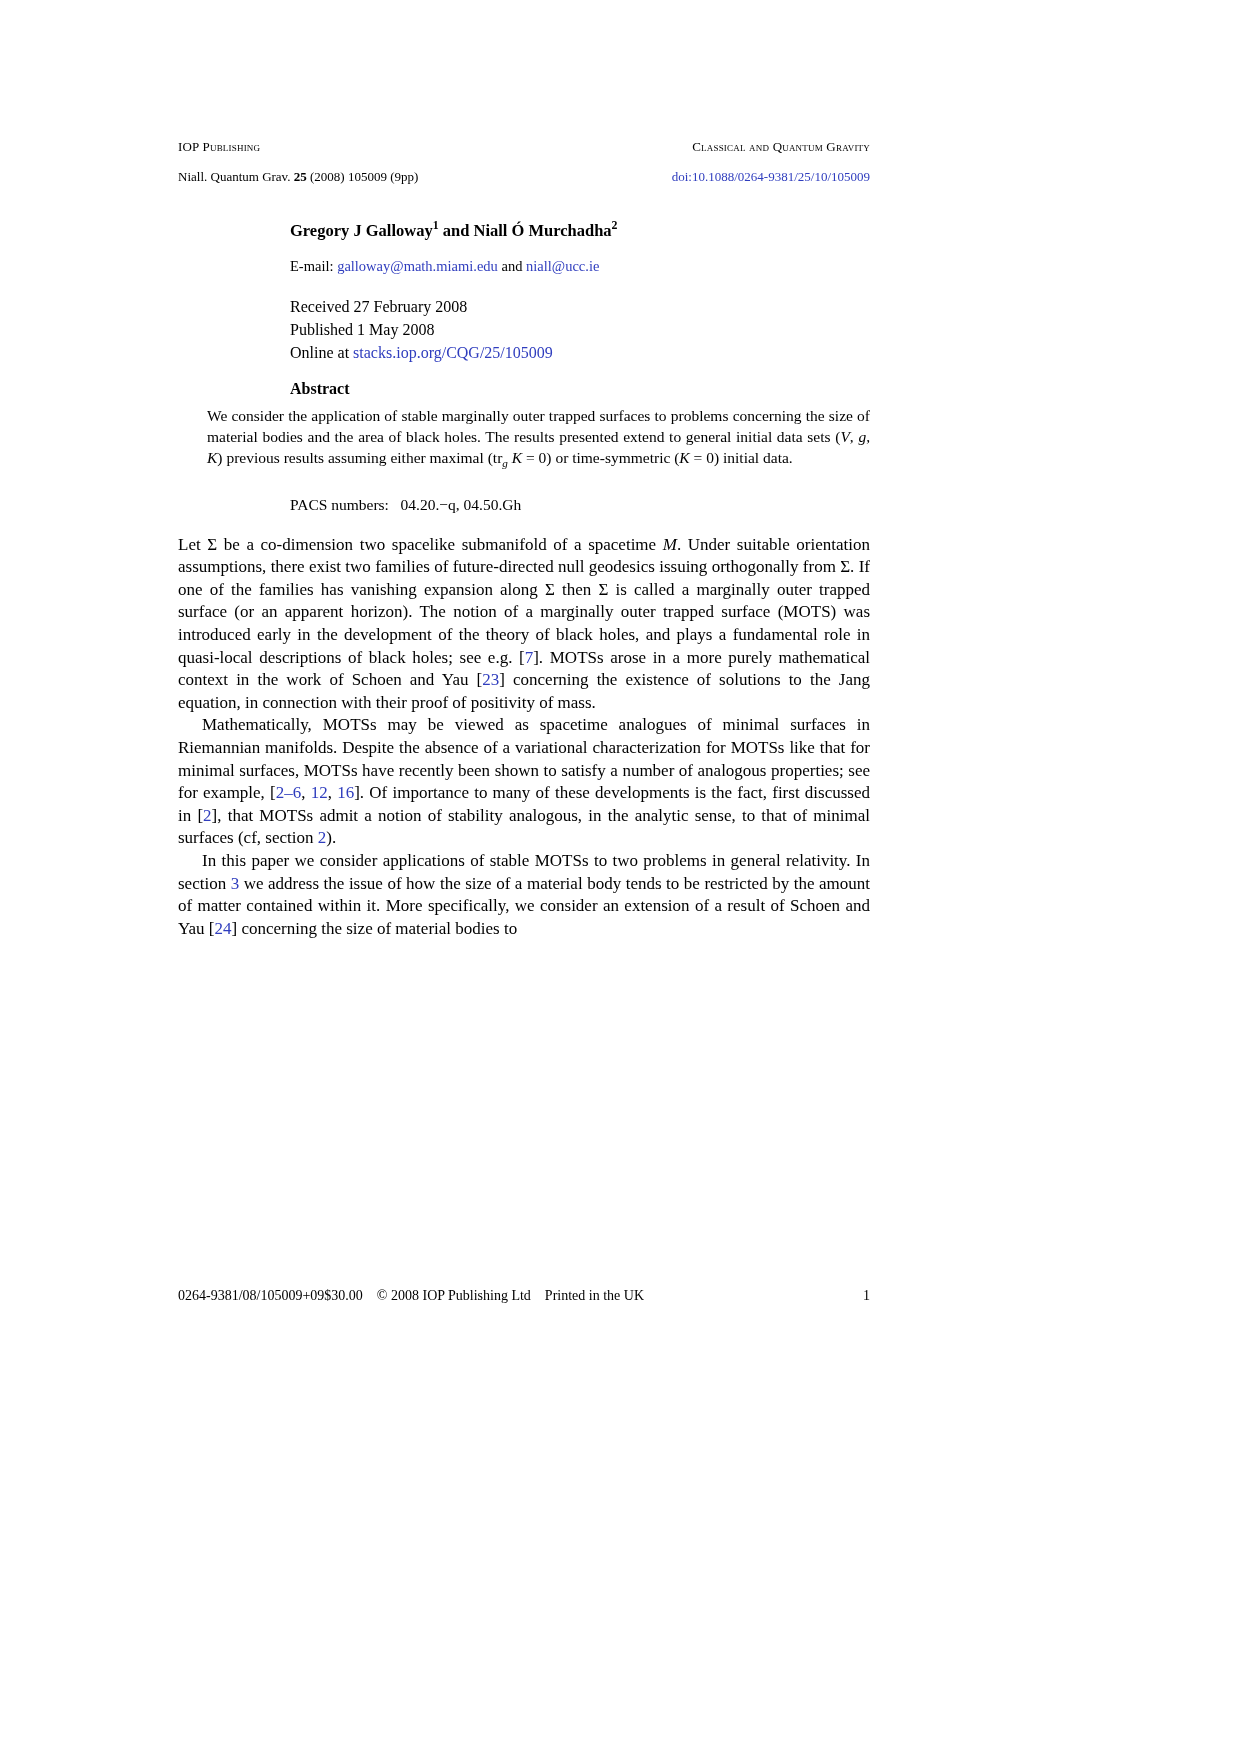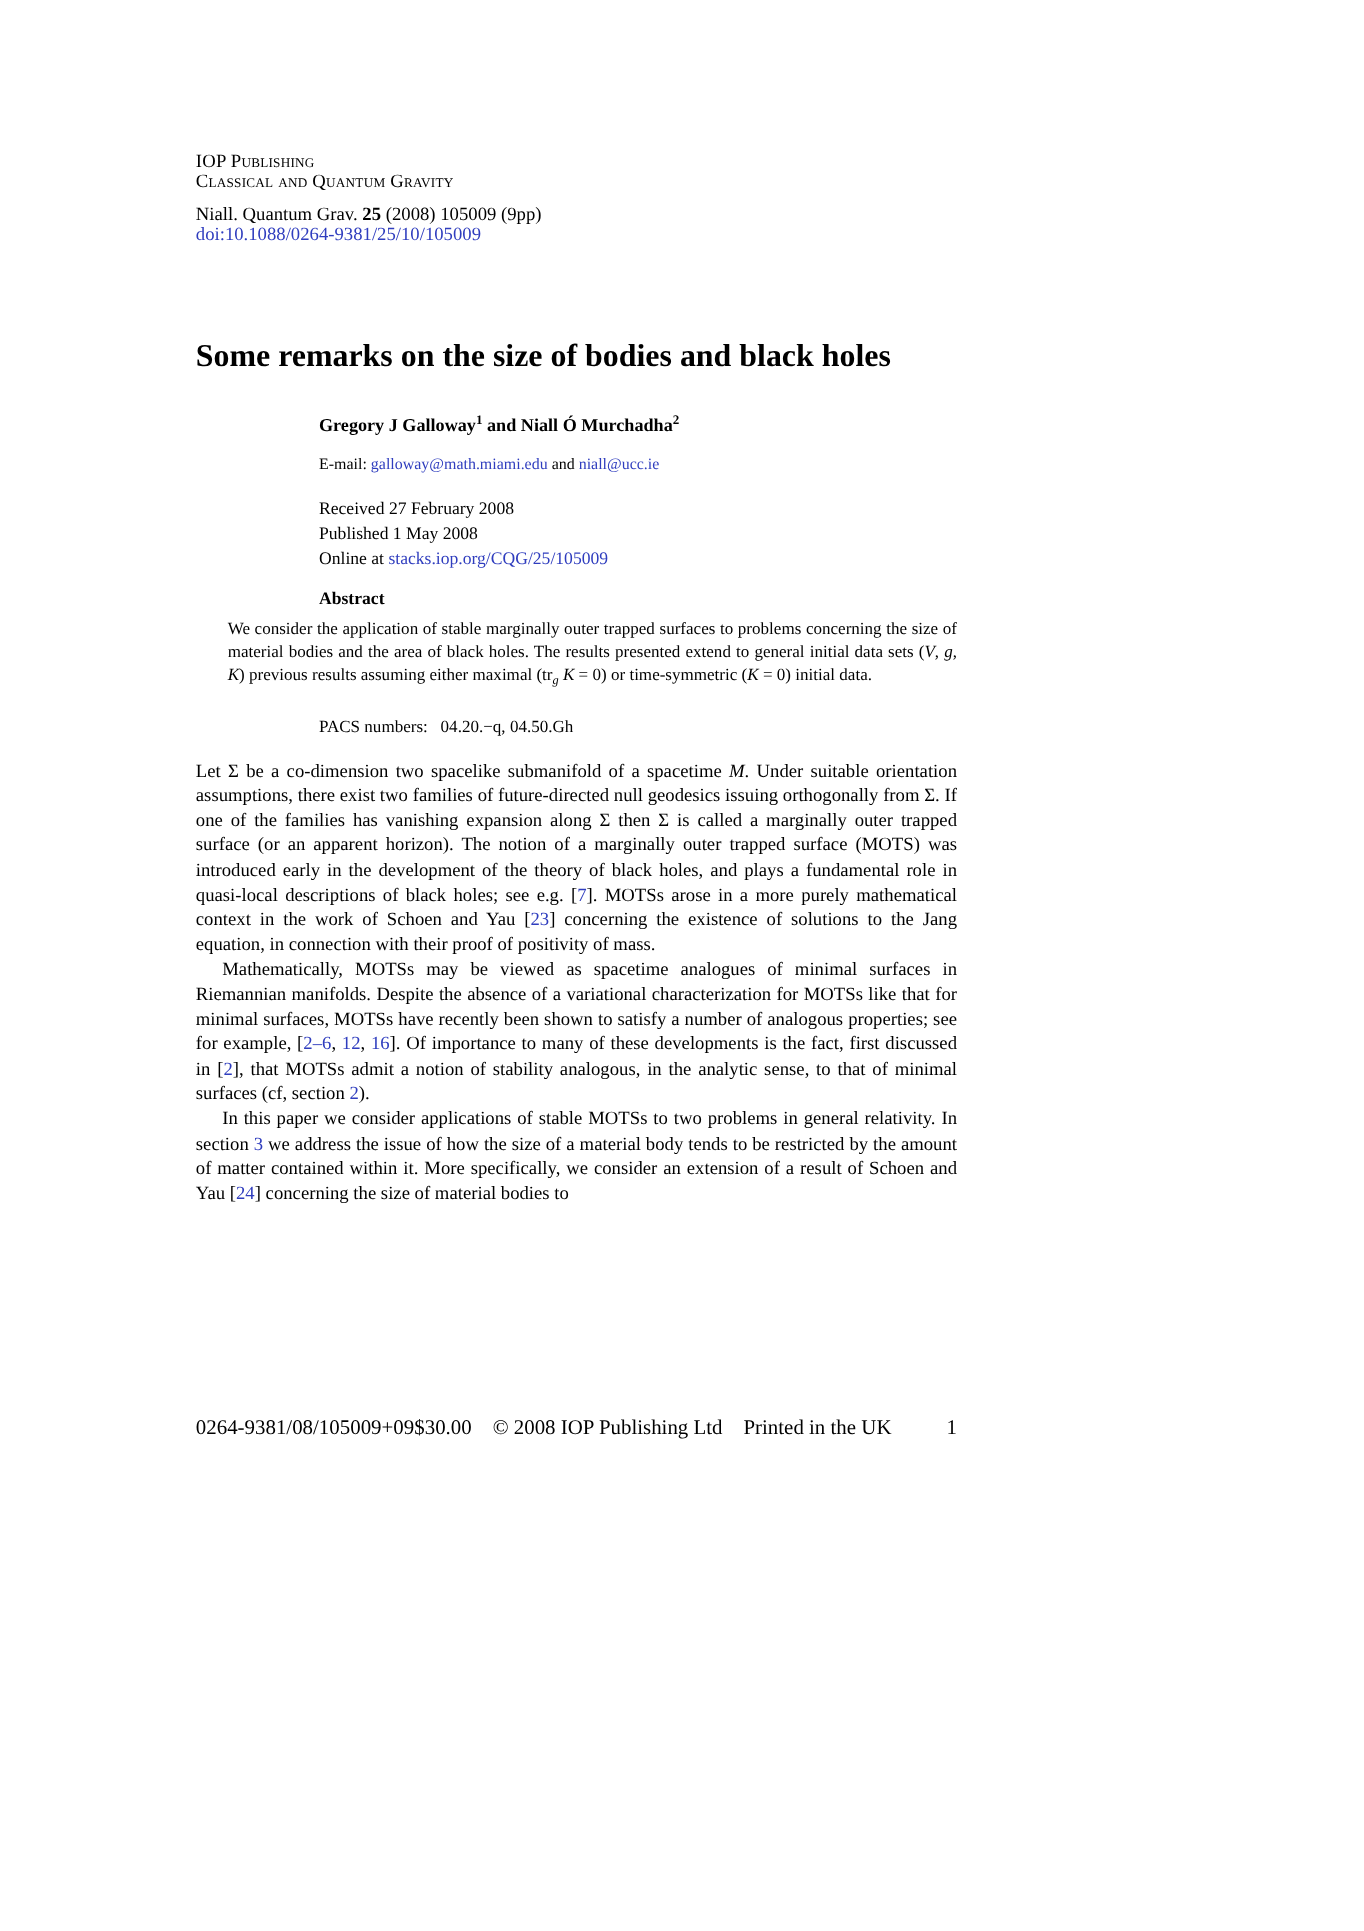--- a/index.html
+++ b/index.html
@@ -7,21 +7,21 @@
   .page {
     position:relative;
     width:1240px; height:1755px;
     background:#ffffff;
     font-family:"Liberation Serif","DejaVu Serif",serif;
     color:#000;
     overflow:hidden;
   }
   .content { position:absolute; left:178px; top:0; width:692px; }
 
-  .hdr-row { display:flex; justify-content:space-between; align-items:baseline; font-size:17px; line-height:18px;flex-direction:column; }
+  .hdr-row { display:flex; justify-content:space-between; align-items:baseline; font-size:13px; line-height:18px; }
   .hdr-row1 { padding-top:138px; }
   .hdr-row2 { margin-top:12px; }
   .smallcaps { font-variant:small-caps; letter-spacing:0.2px; }
 
   .seg-link { color:#2f3dbe; cursor:pointer; }
   .seg-b { font-weight:bold; }
   .seg-i { font-style:italic; }
   .seg-sub { vertical-align:sub; font-size:0.72em; }
   .seg-sup { vertical-align:super; font-size:0.72em; }
 
@@ -37,41 +37,40 @@
   .pacs { margin-top:22px; font-size:15.5px; white-space:pre-wrap; }
 
   .section-h { margin-top:84px; font-size:17px; font-weight:bold; line-height:22px; }
   .body-text { margin-top:20px; }
   .body-text p { font-size:17px; line-height:22.6px; text-align:justify; }
   .body-text p.indent { text-indent:24px; }
 
   .footer {
     position:absolute; left:178px; width:692px; top:1288px;
     display:flex; justify-content:space-between; align-items:baseline;
-    font-size:19px;
+    font-size:14px;
   }
   .footer-left { white-space:pre; }
 </style>
 </head>
 <body>
 
 <div class="page">
   <div class="content">
 
     <div class="hdr-row hdr-row1">
       <span class="smallcaps">IOP Publishing</span>
       <span class="smallcaps">Classical and Quantum Gravity</span>
     </div>
 
     <div class="hdr-row hdr-row2">
       <span><span>Niall. Quantum Grav. </span><span class="seg-b">25</span><span> (2008) 105009 (9pp)</span></span>
       <span class="seg-link">doi:10.1088/0264-9381/25/10/105009</span>
     </div>
 
-    <h1 class="title">Some remarks on the size of bodies and black holes</h1>
 
     <div class="inner authors"><span>Gregory J Galloway</span><span class="seg-sup">1</span><span> and Niall Ó Murchadha</span><span class="seg-sup">2</span></div>
 
 
     <div class="inner email"><span>E-mail: </span><span class="seg-link">galloway@math.miami.edu</span><span> and </span><span class="seg-link">niall@ucc.ie</span></div>
 
     <div class="inner dates">
       <div>Received 27 February 2008</div>
       <div>Published 1 May 2008</div>
       <div><span>Online at </span><span class="seg-link">stacks.iop.org/CQG/25/105009</span></div>

